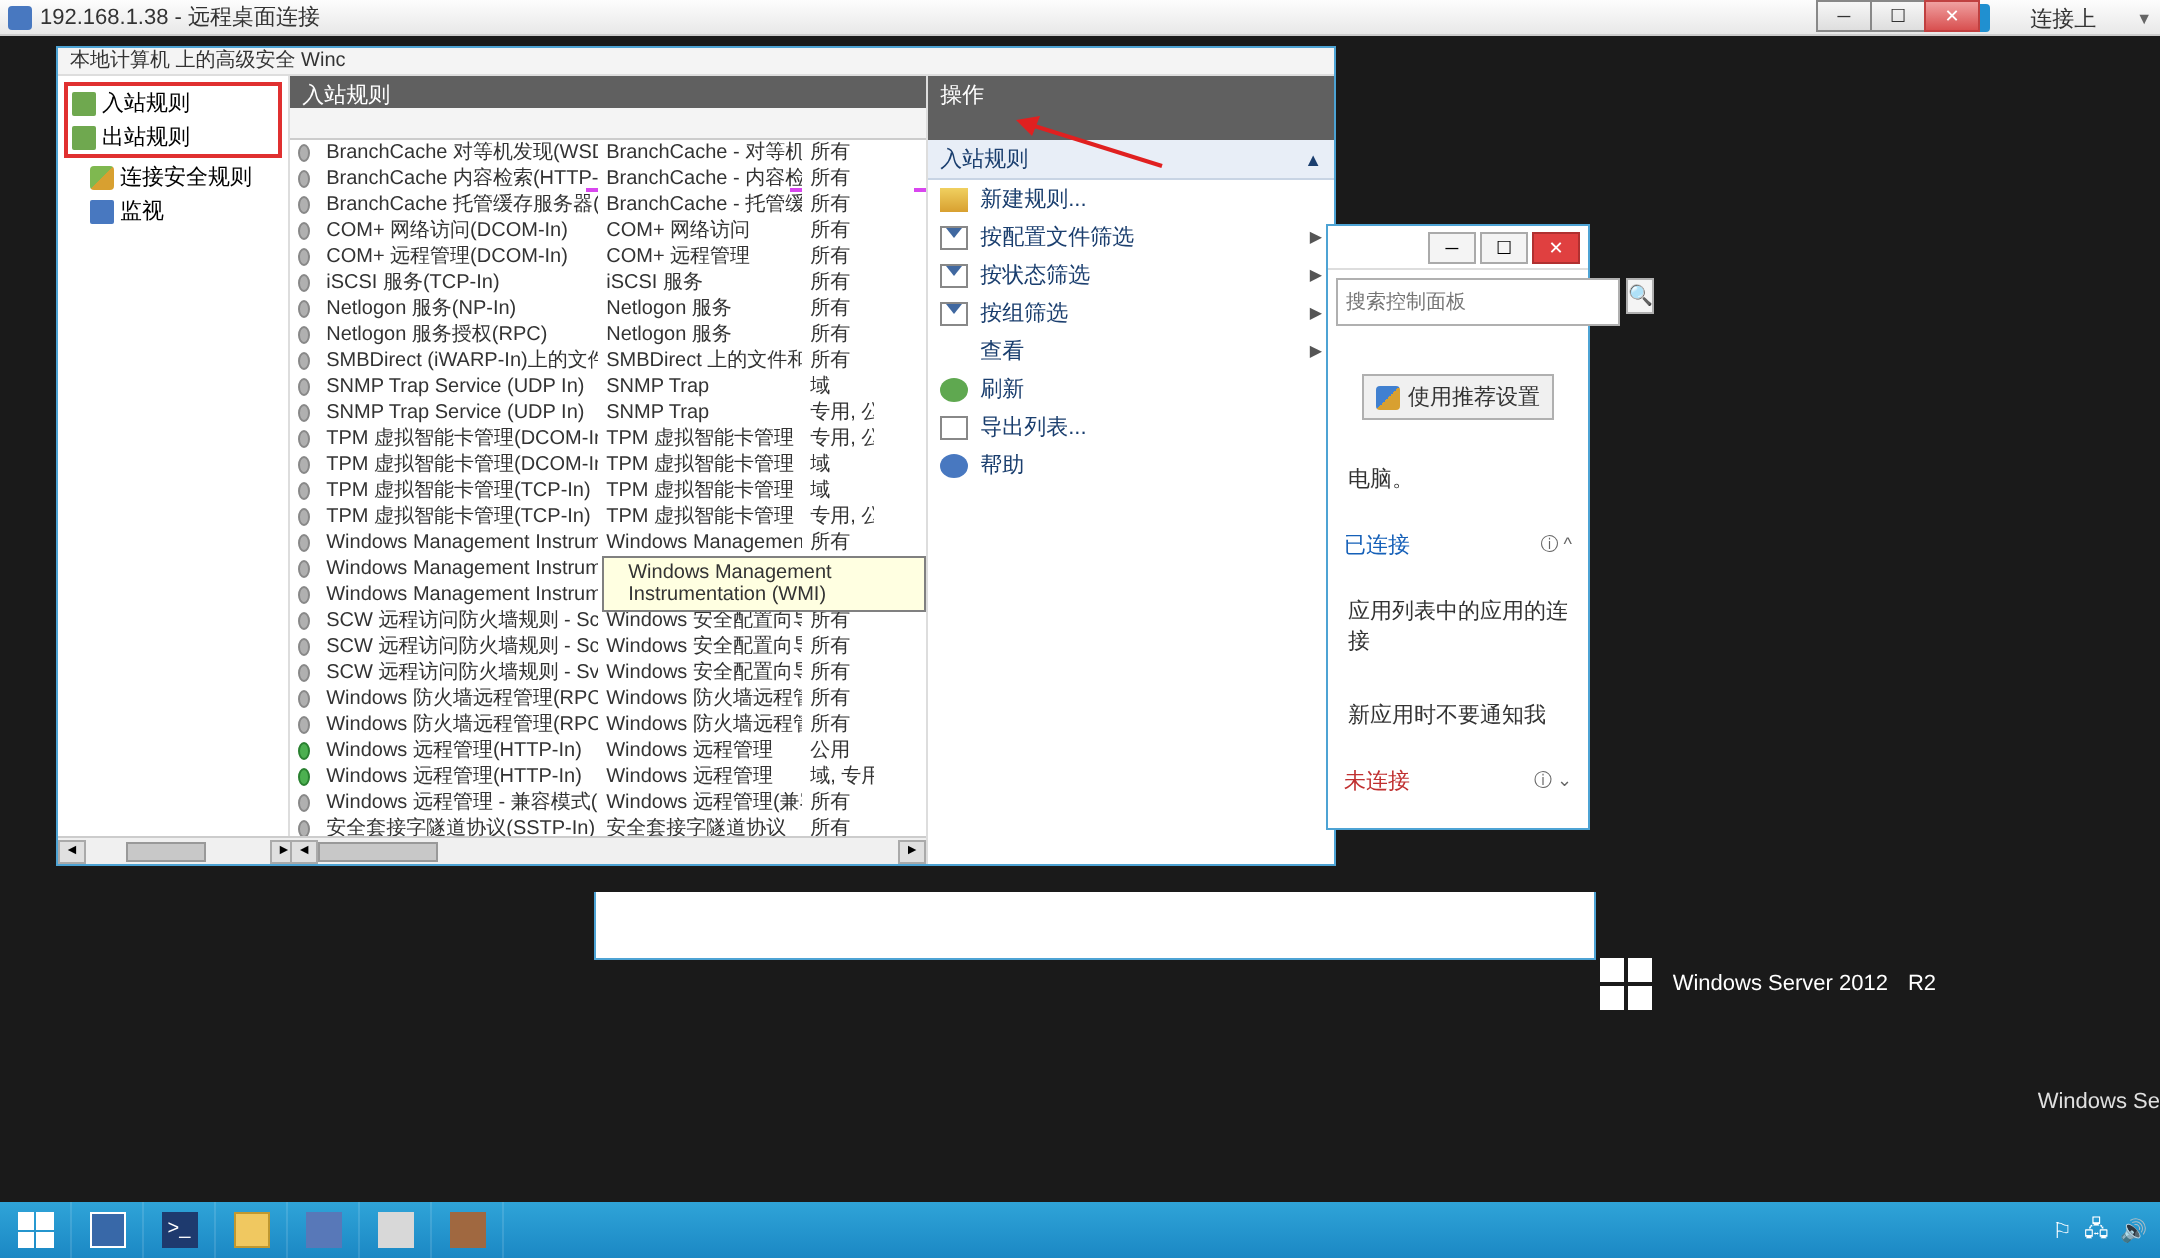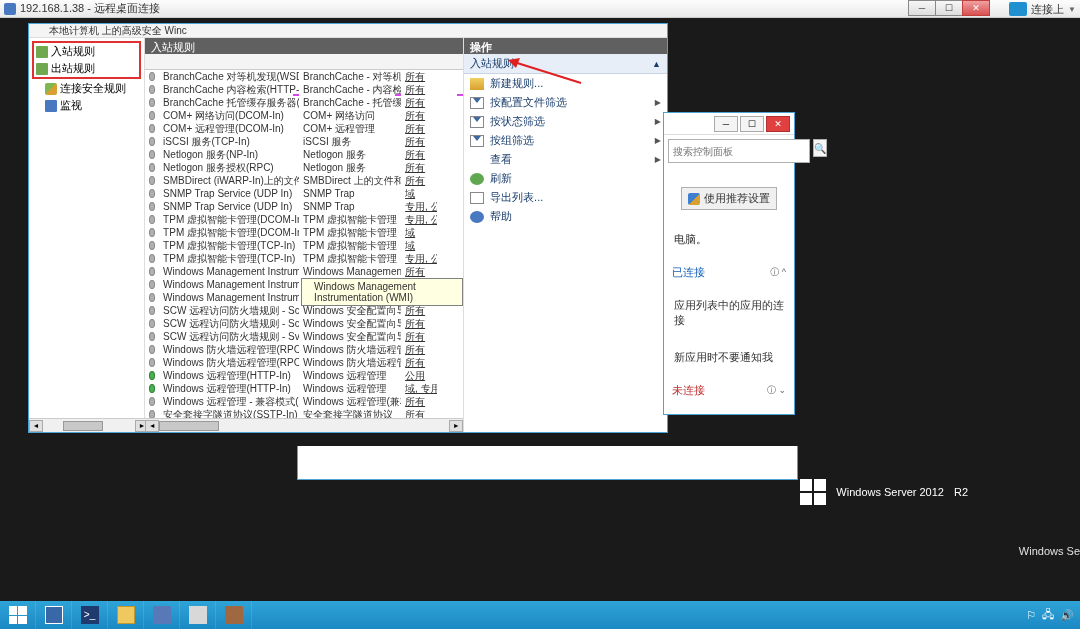--- a/index.html
+++ b/index.html
@@ -5,45 +5,45 @@
 *{margin:0;padding:0;box-sizing:border-box;font-family:"Microsoft YaHei","Segoe UI",Tahoma,sans-serif;font-size:11px;}
 body{width:1080px;height:629px;background:#000;overflow:hidden;position:relative;}
 .title-bar{height:18px;background:linear-gradient(#fdfdfd,#e8e8e8);border-bottom:1px solid #ccc;display:flex;align-items:center;padding:0 4px;position:relative;}
 .title-bar .icon{width:12px;height:12px;margin-right:4px;}
 .title-bar .title{flex:1;color:#333;}
 .win-btns{position:absolute;right:2px;top:0;display:flex;}
 .win-btn{width:28px;height:16px;border:1px solid #888;background:linear-gradient(#f7f7f7,#dedede);margin-left:-1px;display:flex;align-items:center;justify-content:center;font-size:9px;color:#333;}
 .win-btn.close{background:linear-gradient(#f0a0a0,#d85050);border-color:#c04040;color:#fff;}
 .desktop{position:absolute;top:18px;left:0;right:0;bottom:28px;background:#1a1a1a;}
 .firewall-win{position:absolute;left:28px;top:5px;width:640px;height:410px;background:#fff;border:1px solid #4da3d4;display:flex;flex-direction:column;}
-.fw-header{height:14px;background:#f4f4f4;border-bottom:1px solid #ddd;padding:0 20px;color:#333;font-size:10px;line-height:14px;}
+.fw-header{height:14px;background:#f4f4f4;border-bottom:1px solid #ddd;padding:0 6px;color:#333;font-size:10px;line-height:14px;}
 .fw-body{flex:1;display:flex;overflow:hidden;}
 .fw-tree{width:120px;border-right:1px solid #ddd;background:#fff;padding:2px;}
 .tree-item{display:flex;align-items:center;padding:1px 2px;white-space:nowrap;overflow:hidden;}
 .tree-icon{width:12px;height:12px;margin-right:3px;display:inline-block;}
 .tree-icon.shield{background:linear-gradient(135deg,#7fb850 50%,#d8a030 50%);border-radius:2px;}
 .tree-icon.arrow{background:#6fa84f;border-radius:1px;}
 .tree-icon.monitor{background:#4878c0;border-radius:1px;}
 .fw-rules{flex:1;display:flex;flex-direction:column;border-right:1px solid #ddd;}
 .rules-title{background:#606060;color:#fff;padding:2px 6px;height:16px;font-size:11px;}
 .rules-head{display:flex;background:#f4f4f4;border-bottom:1px solid #ccc;height:16px;}
 .rules-head .col{border-right:6px solid #d946ef;padding:1px 6px;color:#333;overflow:hidden;white-space:nowrap;margin-top:40px;}
 .rules-list{flex:1;overflow:hidden;}
 .rule-row{display:flex;height:13px;line-height:13px;white-space:nowrap;}
 .rule-row .cell{overflow:hidden;padding:0 4px;color:#333;font-size:10px;}
 .rule-row .status{width:14px;display:flex;align-items:center;justify-content:center;}
 .status-dot{width:9px;height:9px;border-radius:50%;}
 .status-dot.gray{background:#b0b0b0;border:1px solid #888;}
 .status-dot.green{background:#4cb050;border:1px solid #2a8030;}
 .c-name{width:140px;}
 .c-group{width:102px;}
-.c-profile{width:36px;text-decoration:underline;}
+.c-profile{width:36px;}
 .tooltip{position:absolute;background:#ffffe1;border:1px solid #808080;padding:2px 6px;font-size:10px;color:#333;z-index:20;}
 .fw-actions{width:210px;display:flex;flex-direction:column;}
-.actions-title{background:#606060;color:#fff;padding:2px 6px;height:16px;font-weight:bold;}
+.actions-title{background:#606060;color:#fff;padding:2px 6px;height:32px;}
 .actions-sub{background:#e8eef7;padding:2px 6px;color:#1a3e6e;border-bottom:1px solid #c8d4e4;display:flex;justify-content:space-between;align-items:center;}
 .actions-sub .up{font-size:9px;}
 .action-item{display:flex;align-items:center;padding:2px 6px;color:#1a3e6e;cursor:default;}
 .action-item .ai{width:14px;height:12px;margin-right:6px;display:inline-block;}
 .action-item .arr{margin-left:auto;font-size:8px;color:#555;}
 .ai.new{background:linear-gradient(#f0d060,#d8a030);}
 .ai.filter{background:#fff;border:1px solid #888;position:relative;}
 .ai.filter:after{content:"";position:absolute;left:2px;top:0;width:0;height:0;border-left:4px solid transparent;border-right:4px solid transparent;border-top:5px solid #4068a0;}
 .ai.refresh{background:#5fa850;border-radius:50%;}
 .ai.export{background:#fff;border:1px solid #888;}
@@ -68,21 +68,21 @@
 .settings-win{position:absolute;left:297px;top:428px;width:501px;height:34px;background:#fff;border:1px solid #4da3d4;border-top:none;}
 .brand{position:absolute;right:112px;bottom:96px;color:#fff;font-size:23px;font-weight:300;display:flex;align-items:center;gap:10px;}
 .brand .winlogo{width:26px;height:26px;display:grid;grid-template-columns:1fr 1fr;grid-template-rows:1fr 1fr;gap:2px;}
 .brand .winlogo div{background:#fff;}
 .brand .r2{font-weight:400;}
 .activate{position:absolute;right:0;bottom:44px;color:#e0e0e0;font-size:11px;}
 .taskbar{position:absolute;left:0;right:0;bottom:0;height:28px;background:linear-gradient(#2fa4d8,#1b88c4);display:flex;align-items:center;}
 .tb-item{width:36px;height:28px;display:flex;align-items:center;justify-content:center;border-right:1px solid rgba(255,255,255,.12);}
 .tb-icon{width:18px;height:18px;}
 .tb-tray{margin-left:auto;display:flex;align-items:center;padding:0 6px;gap:6px;color:#fff;font-size:10px;}
-.top-right{position:absolute;right:4px;top:0;display:flex;align-items:center;gap:4px;height:18px;}
+.top-right{position:absolute;right:4px;top:0;display:flex;align-items:center;gap:20px;height:18px;}
 .cloud-btn{width:18px;height:14px;background:#2090d0;border-radius:2px;}
 </style>
 </head>
 <body>
 
 <div class="title-bar">
   <span class="icon" style="background:#4878c0;border-radius:2px;"></span>
   <span class="title"><span>192.168.1.38</span><span> - 远程桌面连接</span></span>
   <div class="top-right">
     <span class="cloud-btn"></span>

